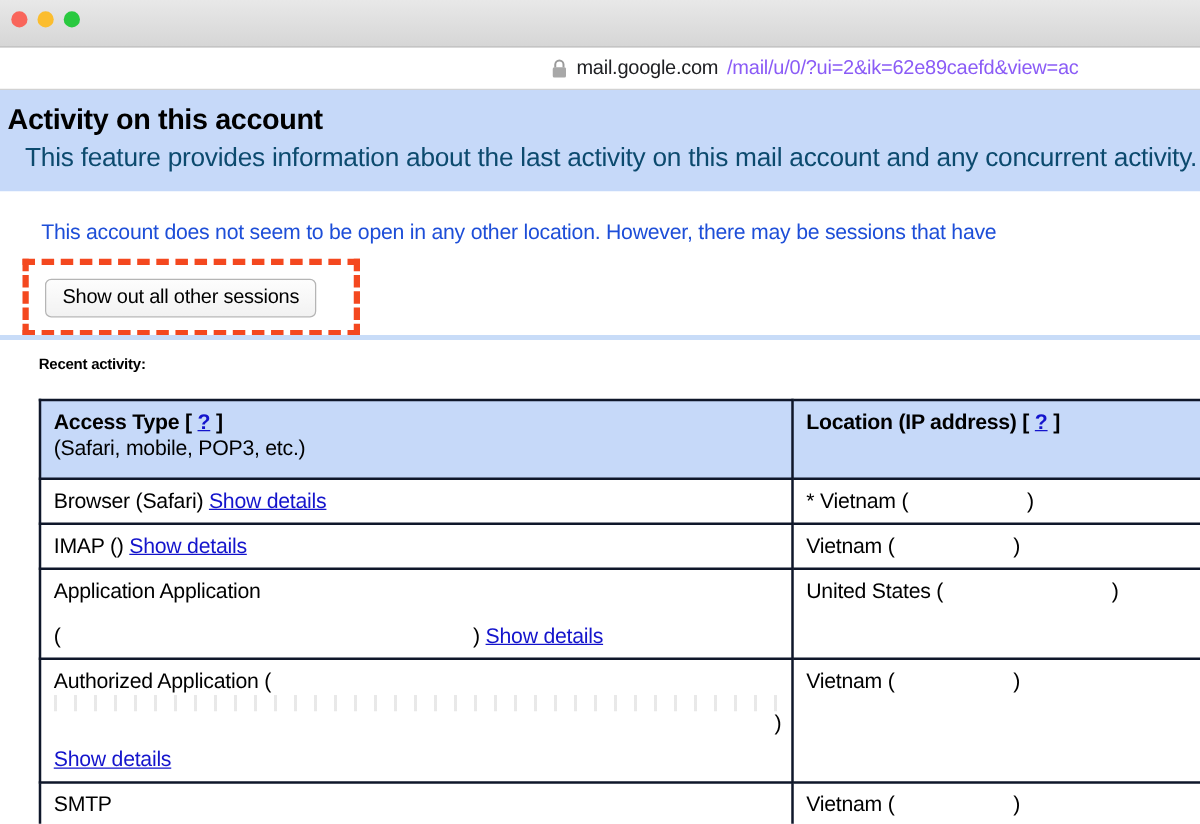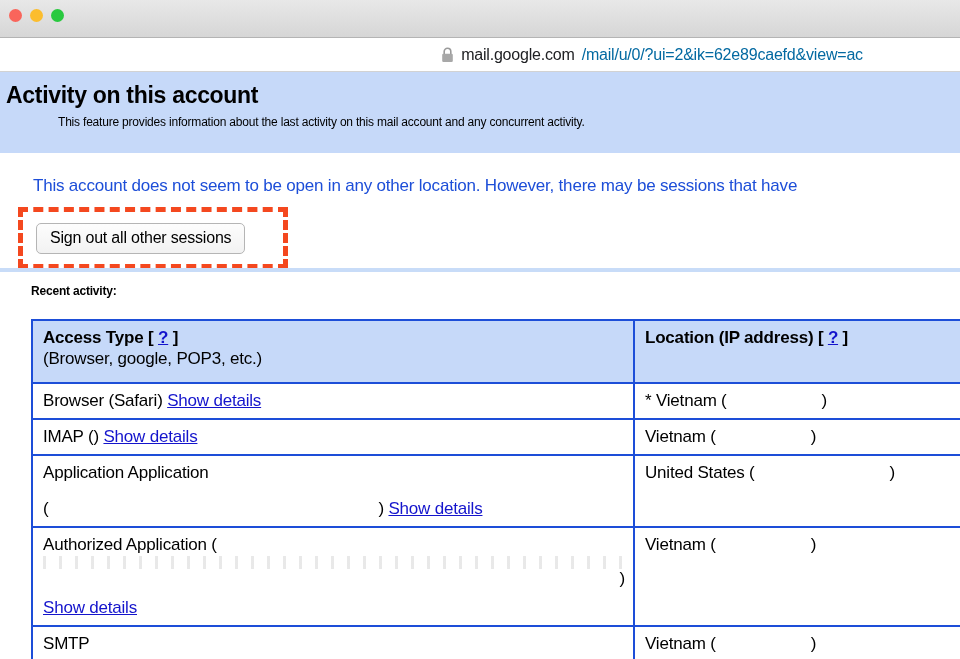--- a/index.html
+++ b/index.html
@@ -61,21 +61,21 @@
     display: flex;
     align-items: center;
     gap: 7px;
     font-size: 16px;
     letter-spacing: -0.2px;
     white-space: nowrap;
     transform: translateX(172px);
   }
   #lock-icon { display: block; }
   .url-domain { color: #202124; }
-  .url-path { color: #0369a1; }
+  .url-path { color: #8b5cf6; }
 
   
   #page {
     position: absolute;
     left: 0; top: 72px;
     width: 960px;
     height: 633px;
     background: #ffffff;
     overflow: hidden;
   }
@@ -86,23 +86,23 @@
     box-sizing: border-box;
   }
   #banner-title {
     font-size: 23px;
     font-weight: bold;
     color: #000000;
     margin: 0 0 6px 6px;
     letter-spacing: -0.3px;
   }
   #banner-sub {
-    font-size: 12px;
-    color: #000000;
-    margin-left: 58px;
+    font-size: 21px;
+    color: #0c4a6e;
+    margin-left: 20px;
     white-space: nowrap;
     letter-spacing: -0.2px;
   }
 
   #status-line {
     font-size: 17px;
     color: #1d4ed8;
     margin: 23px 0 0 33px;
     white-space: nowrap;
     letter-spacing: -0.2px;
@@ -149,21 +149,21 @@
   }
 
   
   #activity-table {
     margin: 21px 0 0 31px;
     width: 1030px;
     border-collapse: collapse;
     table-layout: fixed;
   }
   #activity-table td {
-    border: 2px solid #1d4ed8;
+    border: 2px solid #0f172a;
     padding: 7px 0 7px 10px;
     font-size: 17px;
     color: #000000;
     vertical-align: top;
     letter-spacing: -0.2px;
     background: #ffffff;
   }
   #activity-table thead td {
     background: #c6d9f9;
     font-weight: bold;
@@ -245,32 +245,32 @@
 
     <div id="banner">
       <div id="banner-title">Activity on this account</div>
       <div id="banner-sub">This feature provides information about the last activity on this mail account and any concurrent activity.</div>
     </div>
 
     <div id="status-line">This account does not seem to be open in any other location. However, there may be sessions that have</div>
 
     <div id="signout-area">
       <div id="annotation-box"></div>
-      <button id="signout-button">Sign out all other sessions</button>
+      <button id="signout-button">Show out all other sessions</button>
       <div id="hr-divider"></div>
     </div>
 
     <div id="recent-heading">Recent activity:</div>
 
     <table id="activity-table">
       <thead>
         <tr>
           <td class="col-access">
             <span>Access Type</span><span> [ </span><a href="#" class="help">?</a><span> ]</span>
-            <span class="subtitle">(Browser, google, POP3, etc.)</span>
+            <span class="subtitle">(Safari, mobile, POP3, etc.)</span>
           </td>
           <td class="col-location">
             <span>Location (IP address)</span><span> [ </span><a href="#" class="help">?</a><span> ]</span>
           </td>
         </tr>
       </thead>
       <tbody>
 
         <tr>
           <td>

